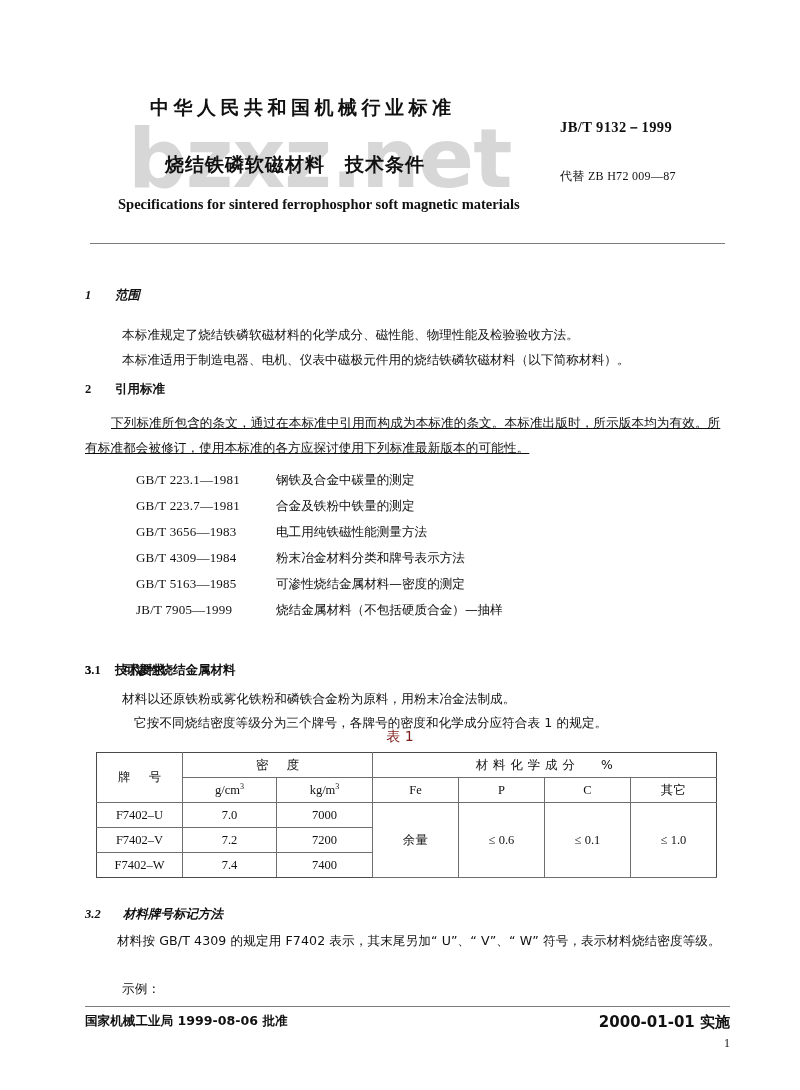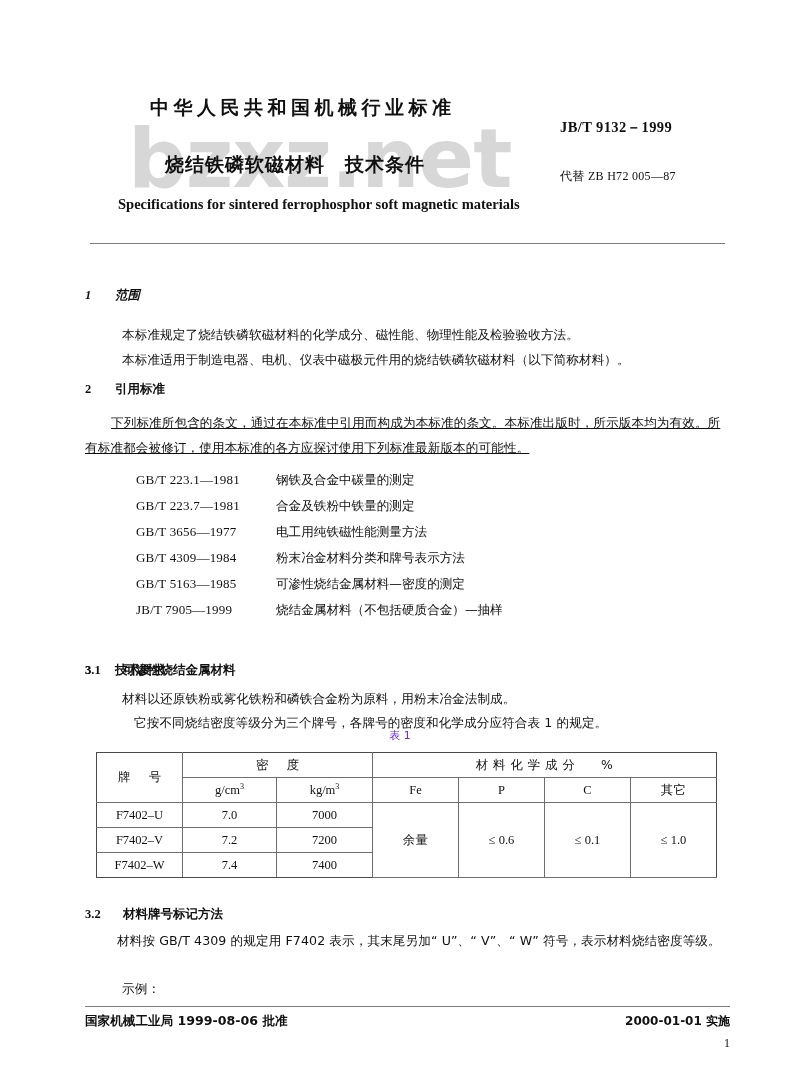--- a/index.html
+++ b/index.html
@@ -174,22 +174,22 @@
   }
 
   
   .table-caption {
     position: absolute;
     left: 0;
     top: 728px;
     width: 800px;
     text-align: center;
     font-family: "DejaVu Sans", sans-serif;
-    font-size: 11px;
-    color: #6d28d9;
+    font-size: 14px;
+    color: #7f1d1d;
     z-index: 3;
   }
   .tbl-wrap {
     position: absolute;
     left: 96px;
     top: 752px;
     width: 620px;
     z-index: 3;
   }
   table.spec {
@@ -248,21 +248,21 @@
     color: #111;
     white-space: nowrap;
     z-index: 3;
   }
   .footer-right {
     position: absolute;
     right: 70px;
     top: 1013px;
     font-family: "DejaVu Sans", sans-serif;
     font-weight: bold;
-    font-size: 12px;
+    font-size: 15px;
     color: #111;
     white-space: nowrap;
     z-index: 3;
   }
   .page-num {
     position: absolute;
     right: 70px;
     top: 1036px;
     font-family: "Liberation Serif", serif;
     font-size: 12px;
@@ -274,21 +274,21 @@
 <body>
 
 <div class="page">
 
   <div class="watermark">bzxz.net</div>
 
   <div class="header">
     <div class="nat-title">中华人民共和国机械行业标准</div>
     <div class="std-no">JB/T 9132－1999</div>
     <div class="doc-title">烧结铁磷软磁材料　技术条件</div>
-    <div class="replaces">代替 ZB H72 005—87</div>
+    <div class="replaces">代替 ZB H72 009—87</div>
     <div class="doc-title-en">Specifications for sintered ferrophosphor soft magnetic materials</div>
     <div class="header-rule"></div>
   </div>
 
   <div class="body">
 
     <div class="clause-head" style="left:85px; top:287px;font-style:italic;">
       <span class="clause-num">1</span><span>范围</span>
     </div>
     <div class="para" style="left:122px; top:322px;">本标准规定了烧结铁磷软磁材料的化学成分、磁性能、物理性能及检验验收方法。</div>
@@ -299,21 +299,21 @@
     </div>
     <div class="para wrap" style="left:85px; top:410px; text-indent:26px;text-decoration:underline;">下列标准所包含的条文，通过在本标准中引用而构成为本标准的条文。本标准出版时，所示版本均为有效。所有标准都会被修订，使用本标准的各方应探讨使用下列标准最新版本的可能性。</div>
 
     <div class="ref-row" style="left:136px; top:472px;">
       <span class="ref-code">GB/T 223.1—1981</span><span class="ref-name">钢铁及合金中碳量的测定</span>
     </div>
     <div class="ref-row" style="left:136px; top:498px;">
       <span class="ref-code">GB/T 223.7—1981</span><span class="ref-name">合金及铁粉中铁量的测定</span>
     </div>
     <div class="ref-row" style="left:136px; top:524px;">
-      <span class="ref-code">GB/T 3656—1977</span><span class="ref-name">电工用纯铁磁性能测量方法</span>
+      <span class="ref-code">GB/T 3656—1983</span><span class="ref-name">电工用纯铁磁性能测量方法</span>
     </div>
     <div class="ref-row" style="left:136px; top:550px;">
       <span class="ref-code">GB/T 4309—1984</span><span class="ref-name">粉末冶金材料分类和牌号表示方法</span>
     </div>
     <div class="ref-row" style="left:136px; top:576px;">
       <span class="ref-code">GB/T 5163—1985</span><span class="ref-name">可渗性烧结金属材料—密度的测定</span>
     </div>
     <div class="ref-row" style="left:136px; top:602px;">
       <span class="ref-code">JB/T 7905—1999</span><span class="ref-name">烧结金属材料（不包括硬质合金）—抽样</span>
     </div>
@@ -321,21 +321,21 @@
     <div class="clause-head" style="left:85px; top:630px;margin-top:32px;">
       <span class="clause-num">3</span><span>技术要求</span>
     </div>
 
     <div class="clause-head" style="left:85px; top:662px;">
       <span class="clause-num sub">3.1</span><span>可渗性烧结金属材料</span>
     </div>
     <div class="para" style="left:122px; top:686px;">材料以还原铁粉或雾化铁粉和磷铁合金粉为原料，用粉末冶金法制成。</div>
     <div class="para" style="left:134px; top:710px;">它按不同烧结密度等级分为三个牌号，各牌号的密度和化学成分应符合表 1 的规定。</div>
 
-    <div class="clause-head" style="left:85px; top:906px;">
+    <div class="clause-head" style="left:85px; top:906px;font-style:italic;">
       <span class="clause-num sub">3.2</span><span>材料牌号标记方法</span>
     </div>
     <div class="para wrap" style="left:85px; top:928px; text-indent:32px;">材料按 GB/T 4309 的规定用 F7402 表示，其末尾另加“ U”、“ V”、“ W” 符号，表示材料烧结密度等级。</div>
     <div class="para" style="left:122px; top:976px;">示例：</div>
 
   </div>
 
   <div class="table-caption">表 1</div>
 
   <div class="tbl-wrap">

